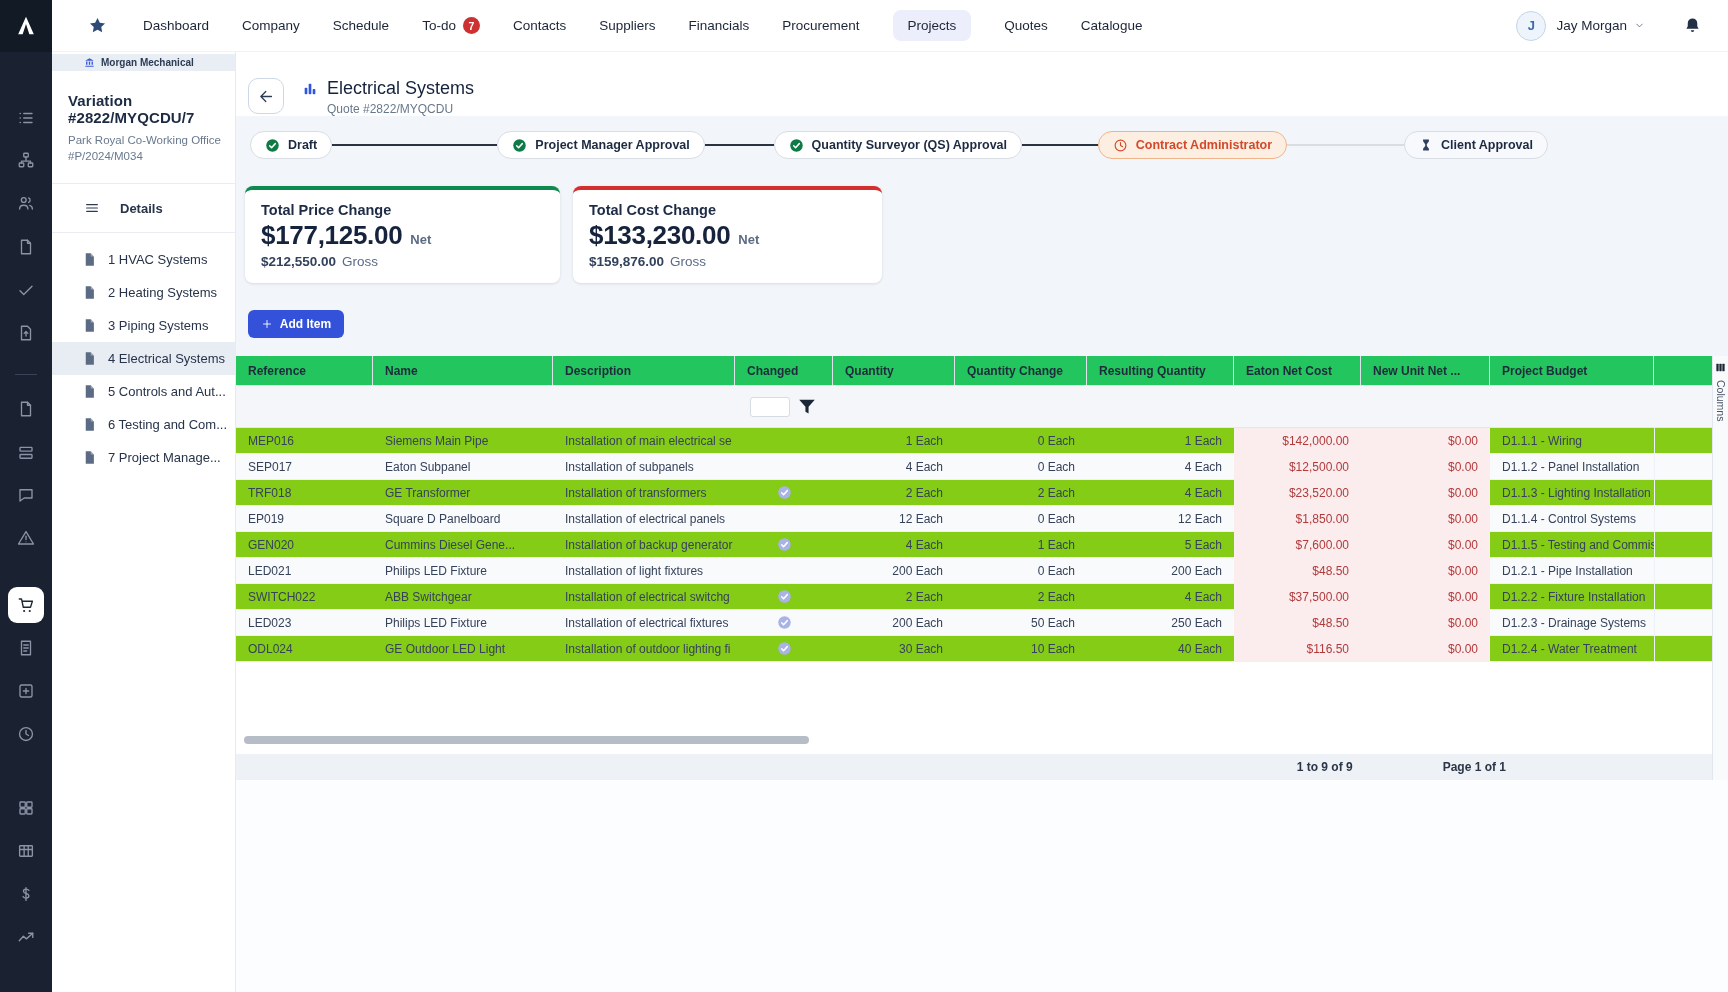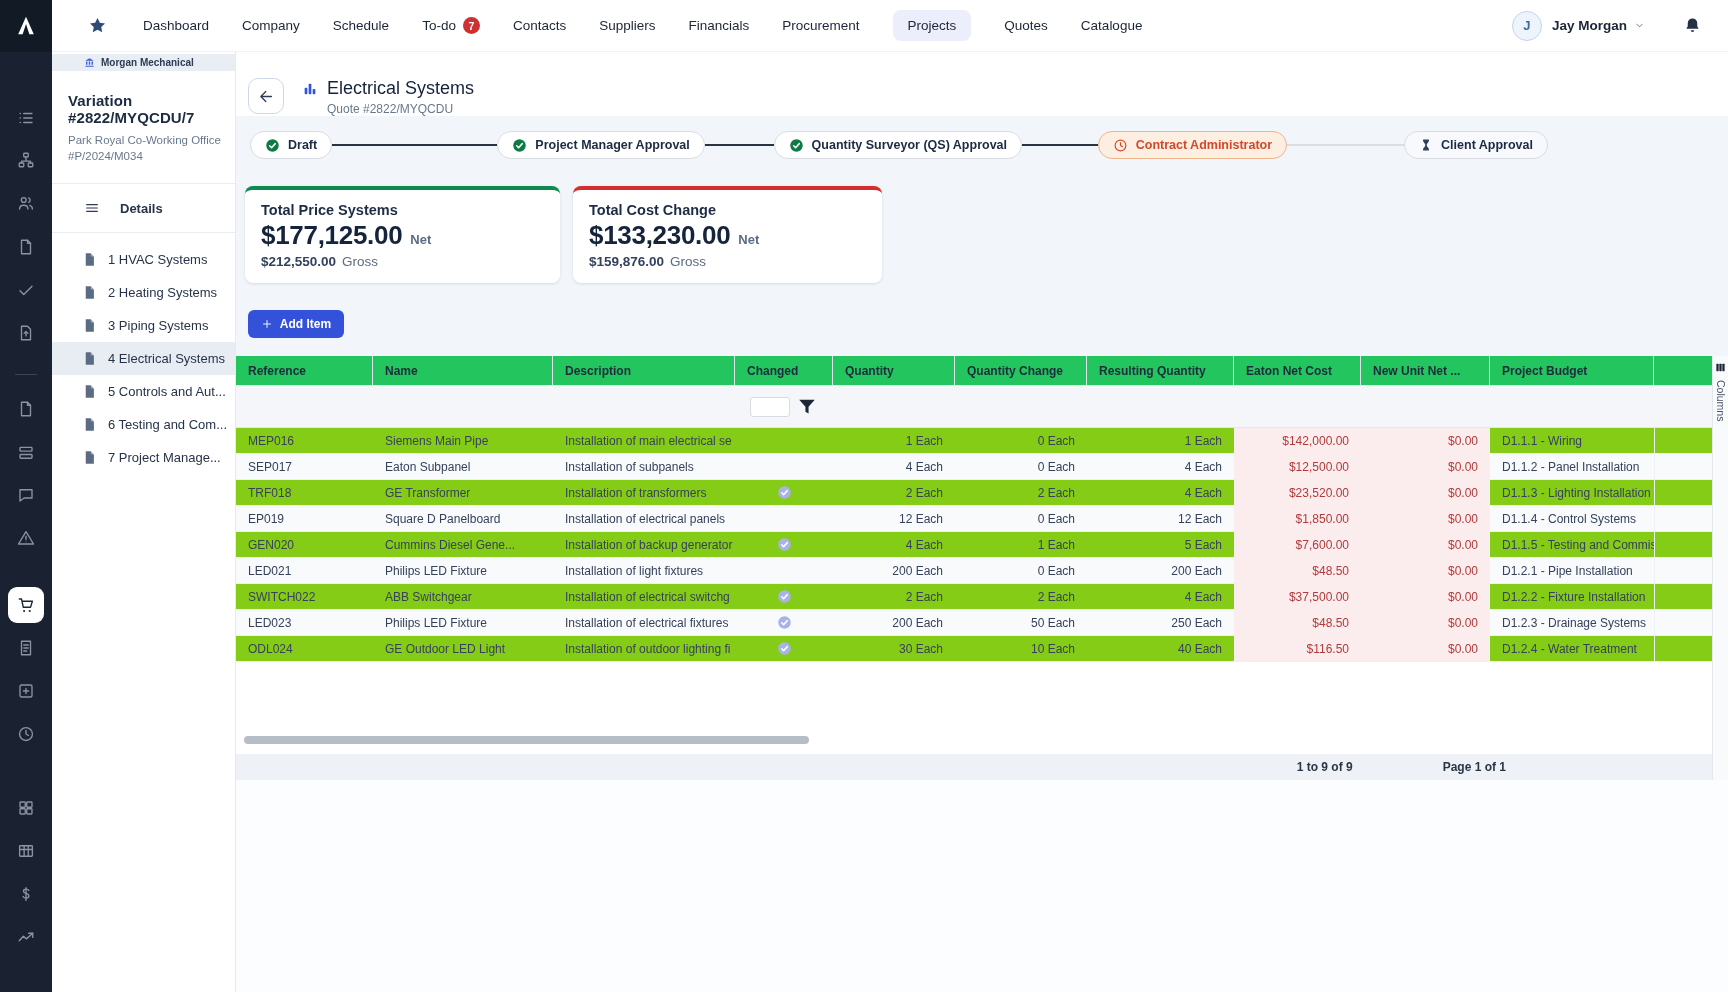--- a/index.html
+++ b/index.html
@@ -14,21 +14,21 @@
   .logo { width:52px; height:52px; background:#121a26; display:flex; align-items:center; justify-content:center; color:#fff; font-size:24px; flex:none; }
   .fav-star { margin-left:36px; margin-right:36px; color:#2e4a77; font-size:19px; }
   .nav { display:flex; align-items:center; gap:33px; }
   .nav-item { font-size:13.5px; font-weight:500; color:#1c2537; display:flex; align-items:center; cursor:pointer; padding:8px 0; border-radius:8px; }
   .nav-item.active { background:#eceffb; padding:8px 15px; }
   .nav-item .badge { margin-left:7px; background:#ce3131; color:#fff; width:17px; height:17px; border-radius:50%;
     font-size:10.5px; font-weight:700; display:flex; align-items:center; justify-content:center; }
   .user-zone { margin-left:auto; display:flex; align-items:center; padding-right:26px; }
   .avatar { width:30px; height:30px; border-radius:50%; background:#eef4fb; border:1px solid #c6d4e6; color:#3c6ba8;
     font-size:13px; font-weight:700; display:flex; align-items:center; justify-content:center; }
-  .user-name { margin-left:10px; font-size:13.5px; font-weight:700; color:#1c2537; }
+  .user-name { margin-left:10px; font-size:13.5px; font-weight:400; color:#1c2537; }
   .user-chevron { margin-left:7px; font-size:11px; color:#55647e; }
   .bell { margin-left:38px; font-size:19px; color:#233046; }
 
   
   .shell { position:absolute; top:52px; left:0; right:0; bottom:0; display:flex; }
 
   .rail { width:52px; background:#1a2130; display:flex; flex-direction:column; align-items:center; flex:none; }
   .rail-item { width:24px; height:22px; color:#8b94a5; font-size:18px; display:flex; align-items:center; justify-content:center; cursor:pointer; }
   .rail-item svg { width:18px; height:18px; }
   .rail-item.active { width:36px; height:36px; background:#fff; border-radius:9px; color:#1c2736; }
@@ -479,21 +479,21 @@
             <svg viewBox="0 0 24 24" fill="currentColor">
               <path d="M7 2.5h10v3.2l-3.6 4.8v3l3.6 4.8v3.2H7v-3.2l3.6-4.8v-3L7 5.7z"></path>
             </svg>
           </span>
           <span>Client Approval</span>
         </div>
       </div>
 
     <div class="cards-row">
       <div class="sum-card" id="card-0" style="border-top-color: rgb(14, 138, 80);">
-        <div class="sum-title">Total Price Systems</div>
+        <div class="sum-title">Total Price Change</div>
         <div class="sum-net">
           <span class="sum-amount">$177,125.00</span>
           <span class="sum-unit">Net</span>
         </div>
         <div class="sum-gross"><b>$212,550.00</b><span>Gross</span></div>
       </div>
       <div class="sum-card" id="card-1" style="width: 309px; border-top-color: rgb(211, 47, 47);">
         <div class="sum-title">Total Cost Change</div>
         <div class="sum-net">
           <span class="sum-amount">$133,230.00</span>

